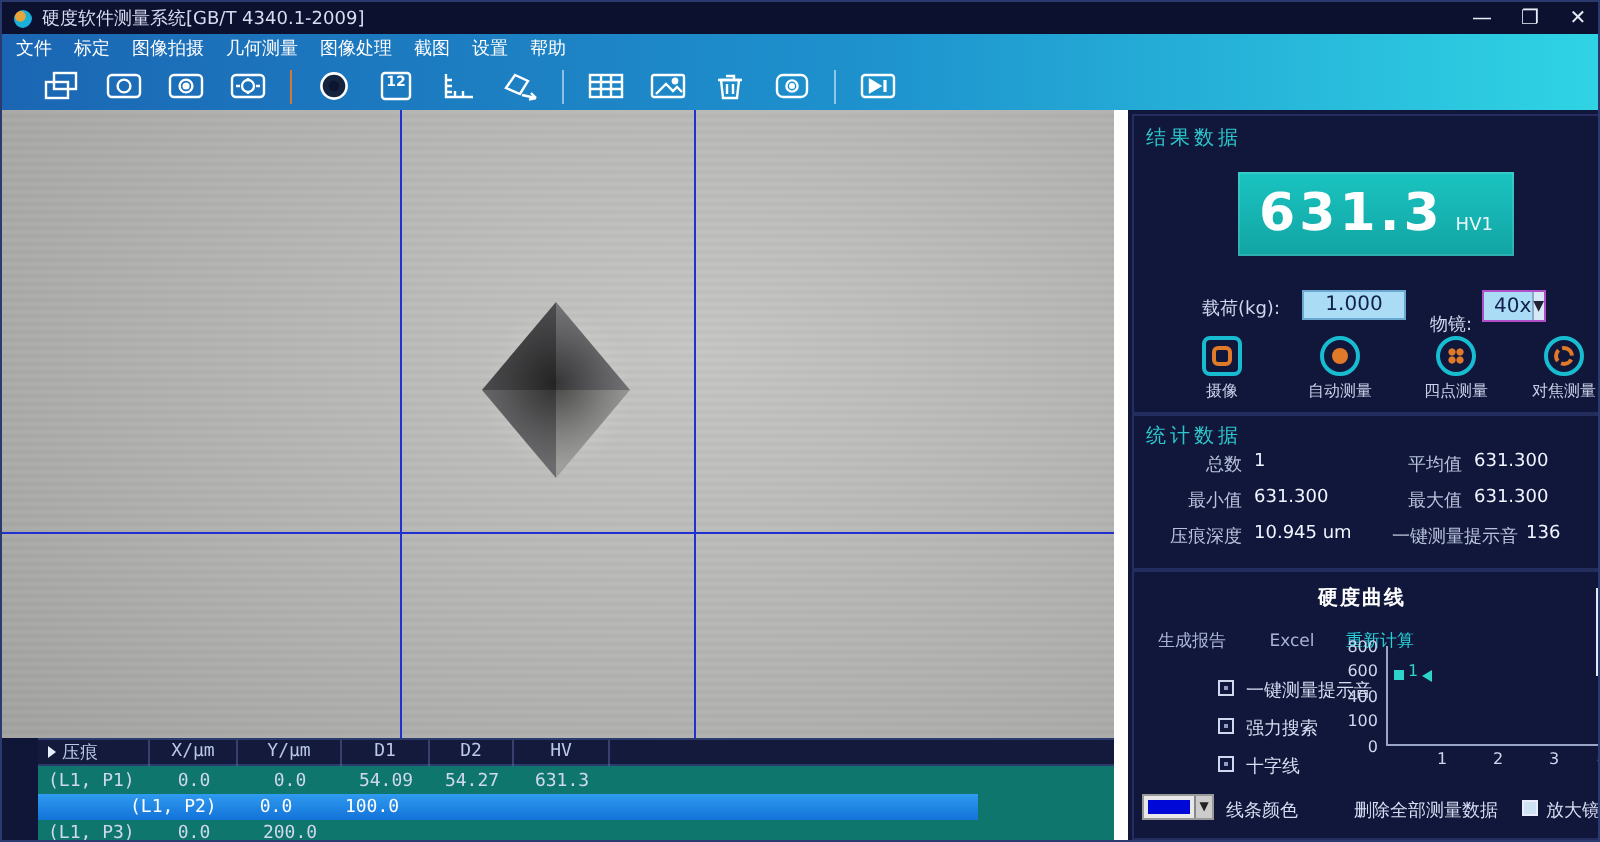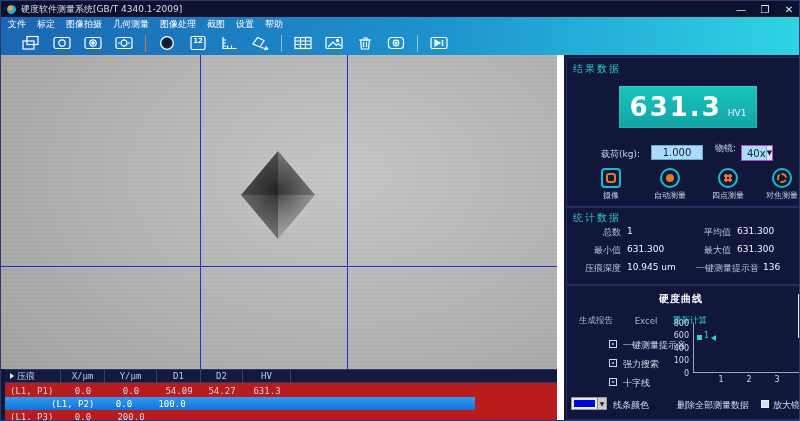--- a/index.html
+++ b/index.html
@@ -41,21 +41,21 @@
   .indent{position:absolute;left:240px;top:96px;width:74px;height:88px;
           clip-path:polygon(50% 0,100% 50%,50% 100%,0 50%);
           background:conic-gradient(from 0deg at 50% 50%,
             #77777a 0deg 90deg,#9e9e9c 90deg 180deg,#6b6b6d 180deg 270deg,#4e4e50 270deg 360deg);}
   .indent::after{content:"";position:absolute;inset:0;
           background:radial-gradient(circle at 50% 46%,rgba(0,0,0,.55) 0%,rgba(0,0,0,.18) 42%,transparent 68%);}
   .vline{position:absolute;top:0;width:1px;height:314px;background:#2230d2;}
   .hlinex{position:absolute;left:0;height:1px;width:556px;background:#2230d2;}
 
   
-  .meastable{position:absolute;left:4px;top:368px;width:556px;height:53px;background:#b91c1c;
+  .meastable{position:absolute;left:18px;top:368px;width:556px;height:53px;background:#0f766e;
              border-top:1px solid #2c3a6e;font-family:"DejaVu Sans Mono",monospace;font-size:9px;}
   .trow{position:absolute;left:0;height:13px;display:flex;align-items:center;color:#d0d8f0;}
   .thead{color:#bcc8e8;border-bottom:1px solid #2c3a6e;background:#131a3c;width:556px;}
   .thead .tc{border-right:1px solid rgba(120,140,200,.35);height:13px;display:flex;
              align-items:center;justify-content:center;}
   .tc{flex:0 0 auto;}
   .tc0{width:56px;padding-left:5px;justify-content:flex-start!important;display:flex;align-items:center;gap:3px;}
   .tc1{width:44px;text-align:center;}
   .tc2{width:52px;text-align:center;}
   .tc3{width:44px;text-align:center;}
@@ -301,21 +301,21 @@
   <div class="rpanel">
 
     <div class="sect" style="top:2px;height:150px;">
       <div class="cyanhdr abs" style="left:6px;top:4px;">结果数据</div>
       <div class="resultbox">
         <span class="resultval">631.3</span>
         <span class="resultunit">HV1</span>
       </div>
       <span class="fieldlbl abs" style="left:34px;top:90px;">载荷(kg):</span>
       <div class="numinput" style="left:84px;top:87px;">1.000</div>
-      <span class="fieldlbl abs" style="left:148px;top:84px;">物镜:</span>
+      <span class="fieldlbl abs" style="left:148px;top:98px;">物镜:</span>
       <div class="objselect" style="left:174px;top:87px;">
         <span class="v">40x</span>
         <span class="arrow">▼</span>
       </div>
       <div class="actbtn" style="left:16px;top:110px;">
         <div class="ring square">
             <span class="ringO"></span>
           </div>
         <span class="actlbl">摄像</span>
       </div>

